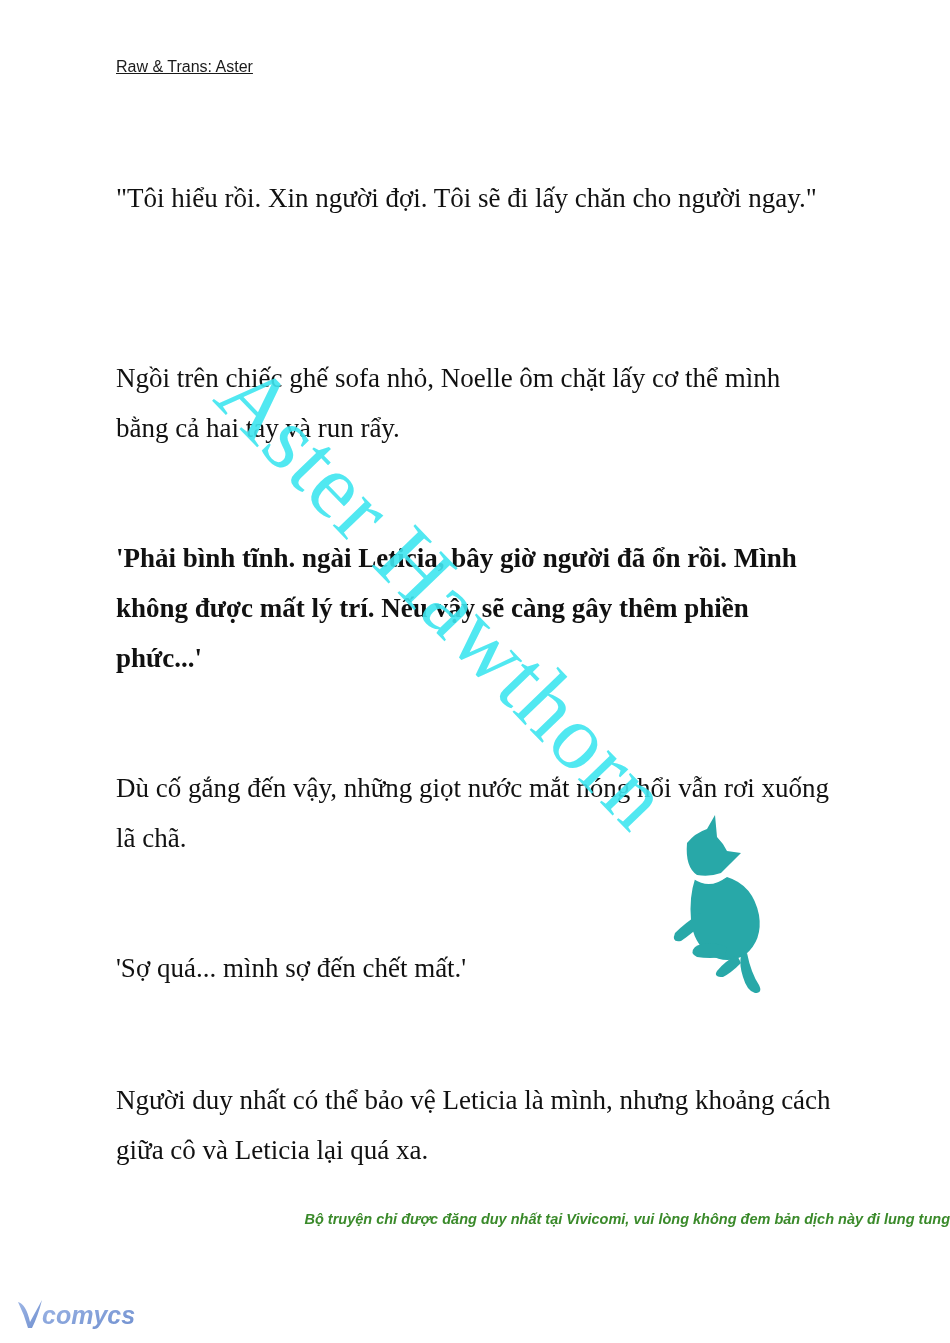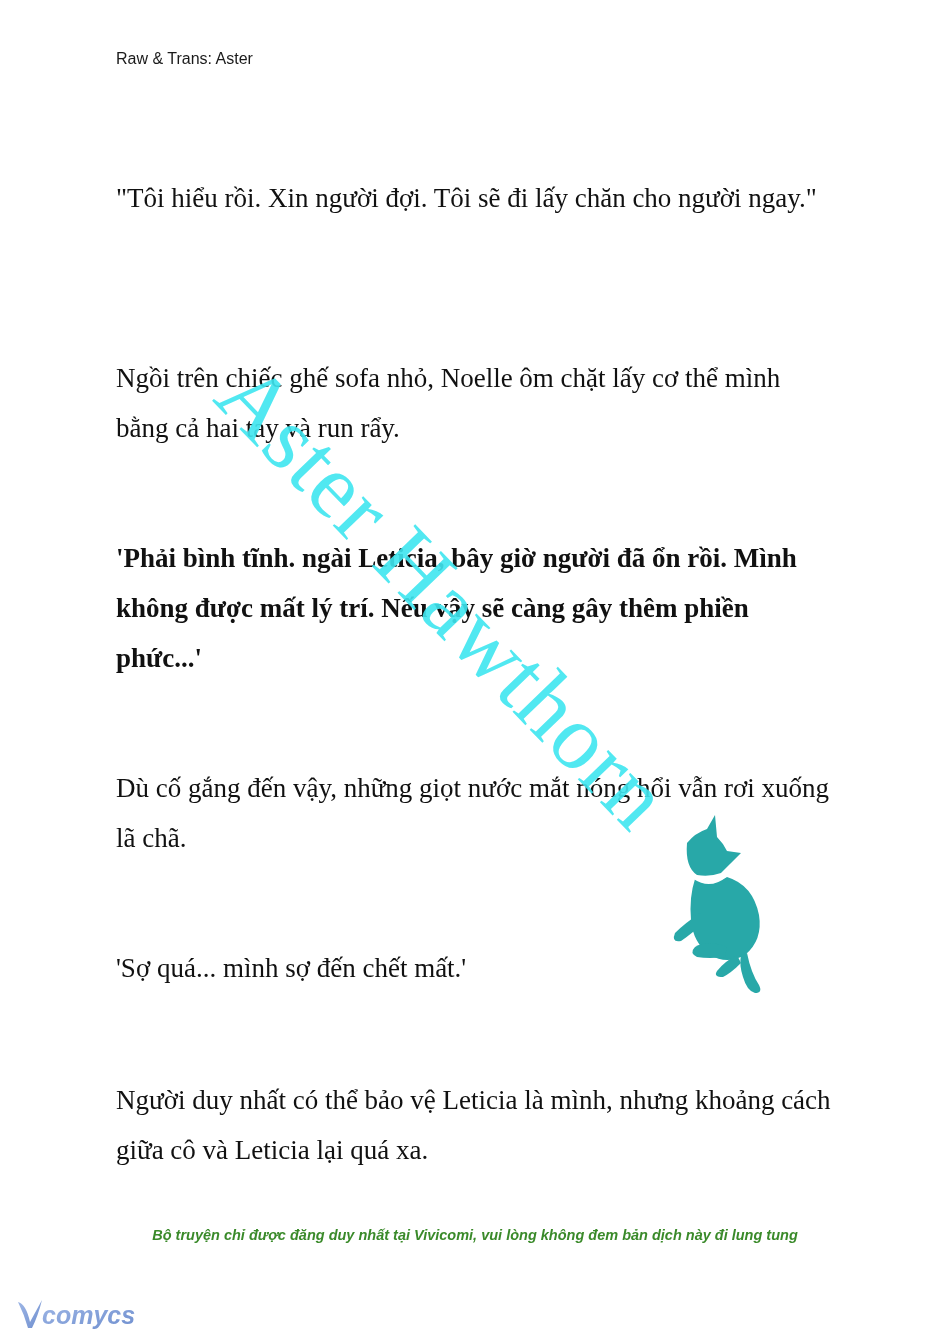--- a/index.html
+++ b/index.html
@@ -14,24 +14,25 @@
       overflow: hidden;
     }
     .page {
       position: absolute;
       inset: 0;
       background: #ffffff;
     }
     .header-credit {
       position: absolute;
       left: 116px;
-      top: 50px;
+      top: 58px;
       font-family: "Liberation Sans", sans-serif;
       font-size: 16px;
       color: #1a1a1a;
+      text-decoration: underline;
     }
     .body-text {
       position: absolute;
       left: 116px;
       width: 720px;
       font-family: "Liberation Serif", serif;
       font-size: 27px;
       line-height: 50px;
       color: #111111;
       margin: 0;
@@ -71,21 +72,21 @@
       top: 1207px;
       width: 950px;
       text-align: center;
       font-family: "Liberation Sans", sans-serif;
       font-style: italic;
       font-weight: bold;
       font-size: 14.5px;
       line-height: 25px;
       color: #3a8a2a;
     }
-    .footer-notice div { margin: 16px; }
+    .footer-notice div { margin: 0; text-align: right; }
     .logo {
       position: absolute;
       left: 16px;
       top: 1296px;
       width: 130px;
       height: 36px;
     }
   </style>
 </head>
 <body>

